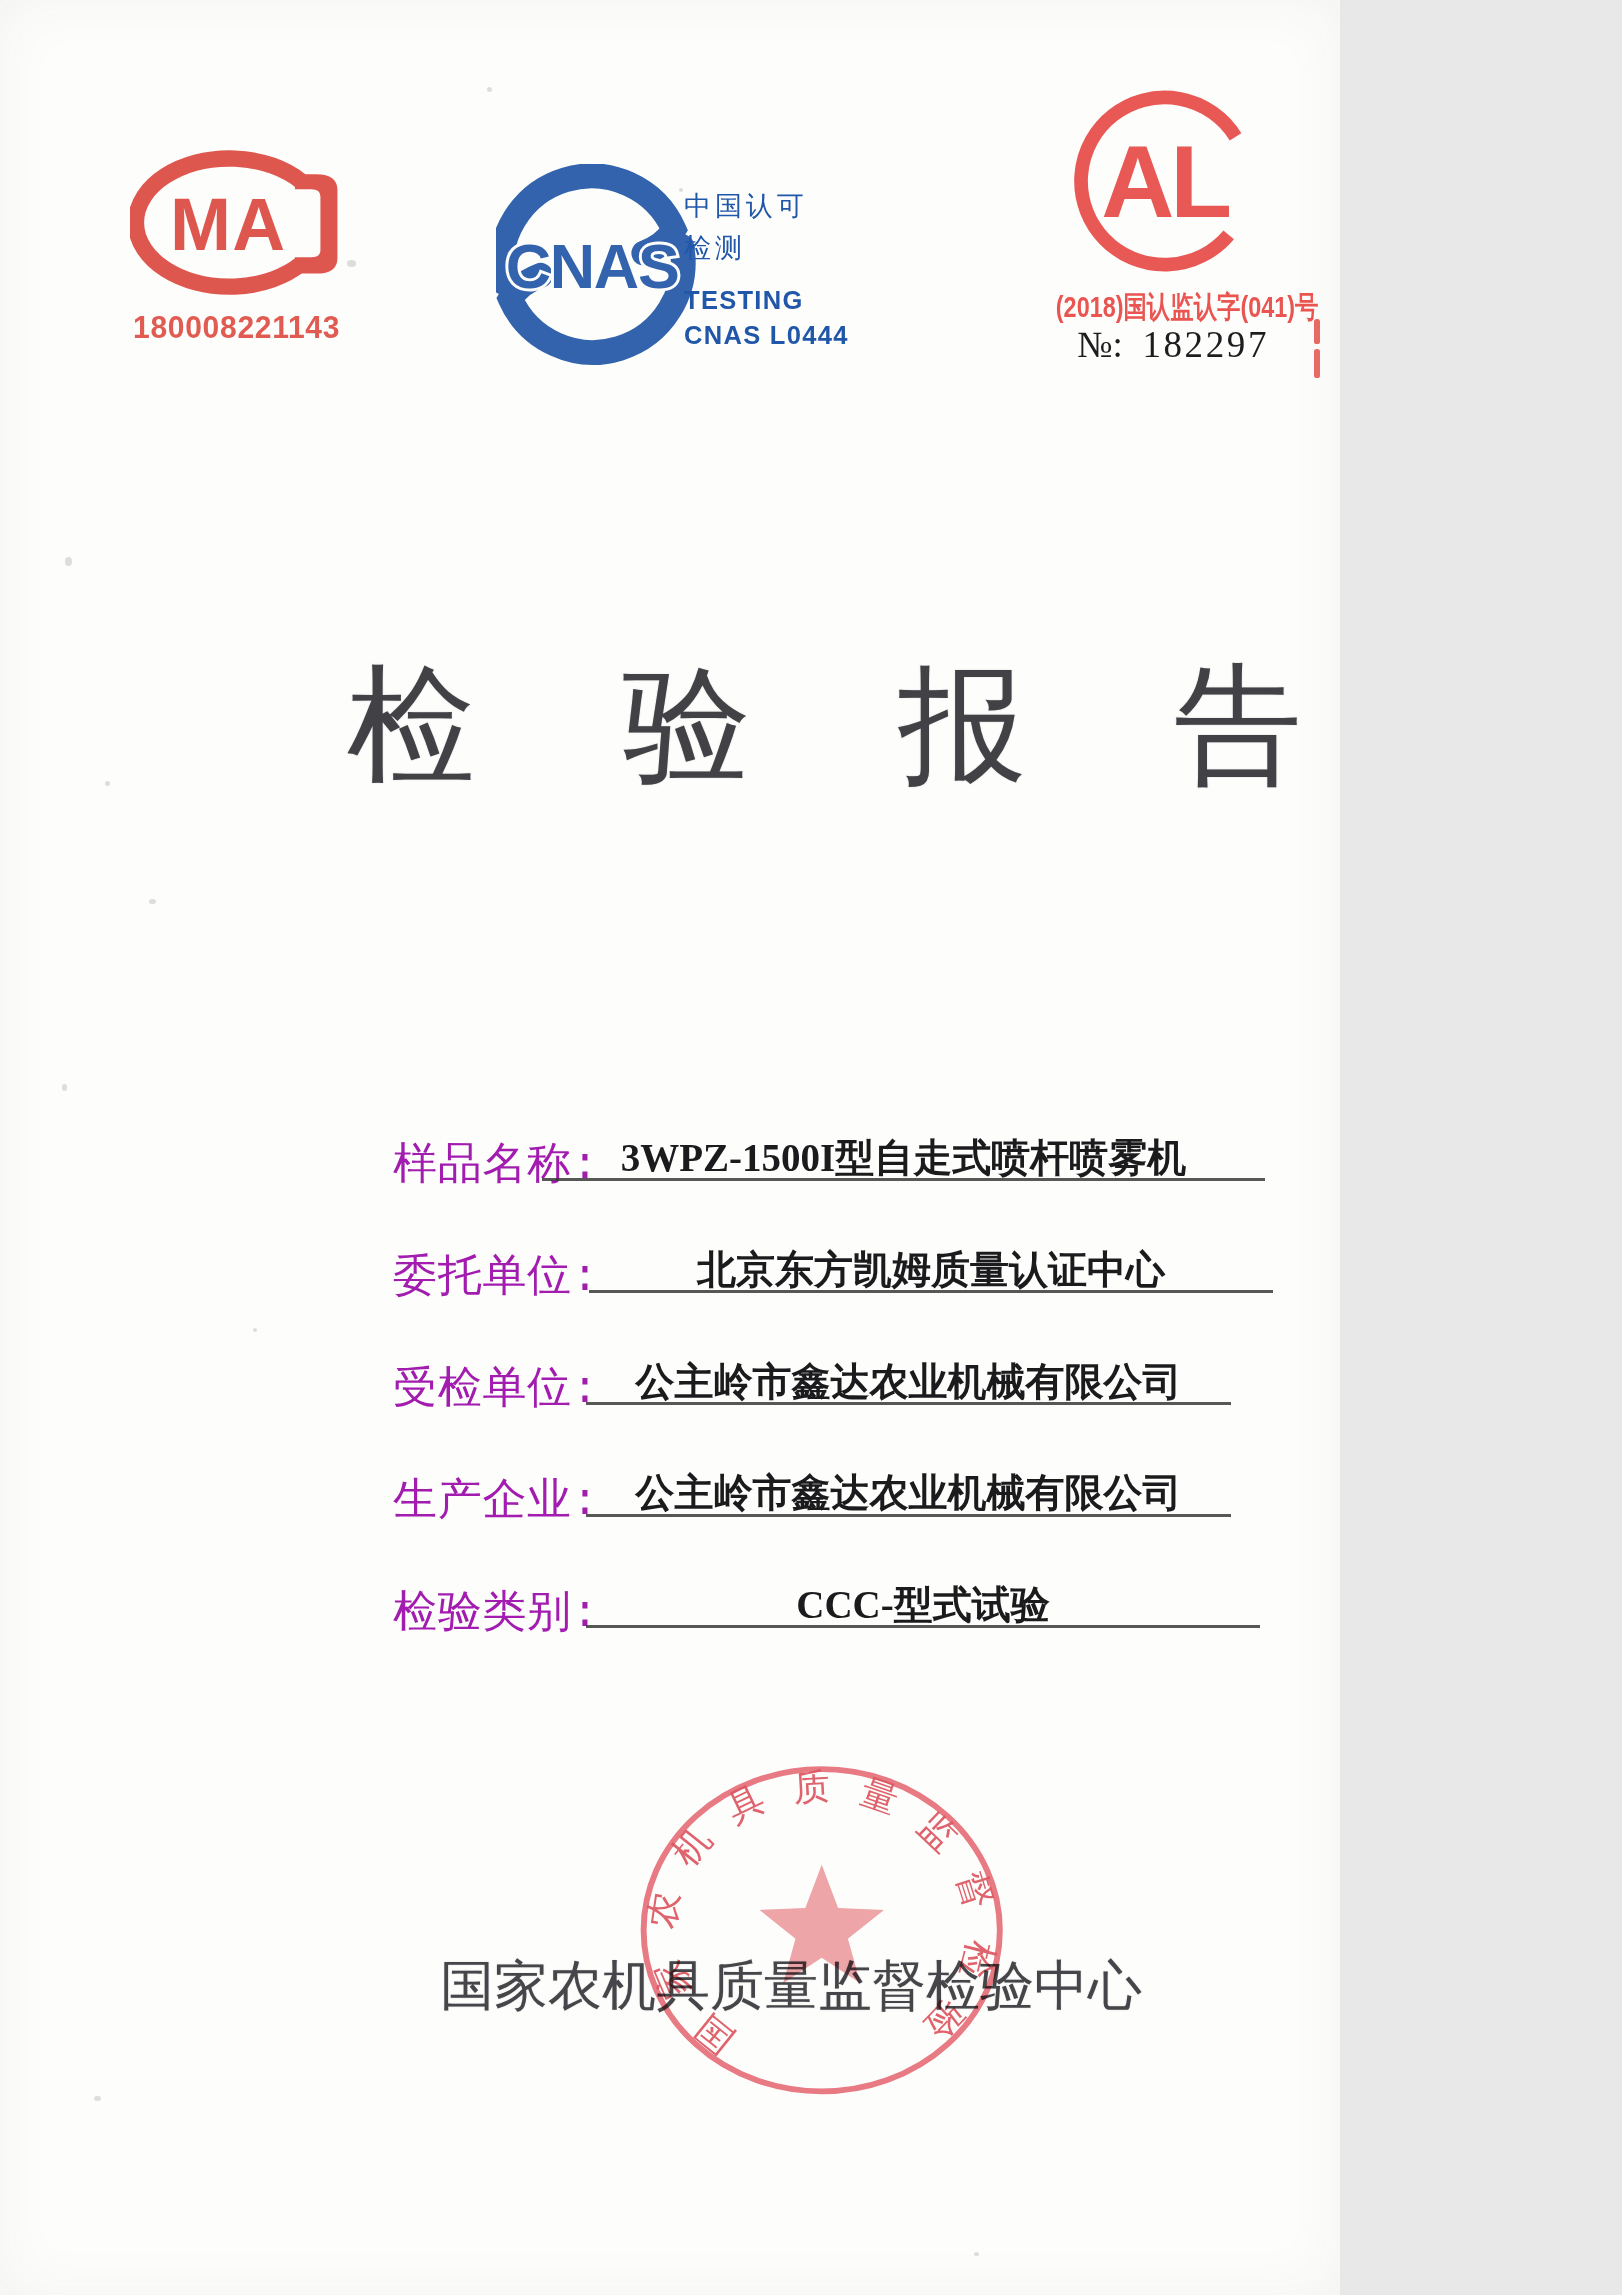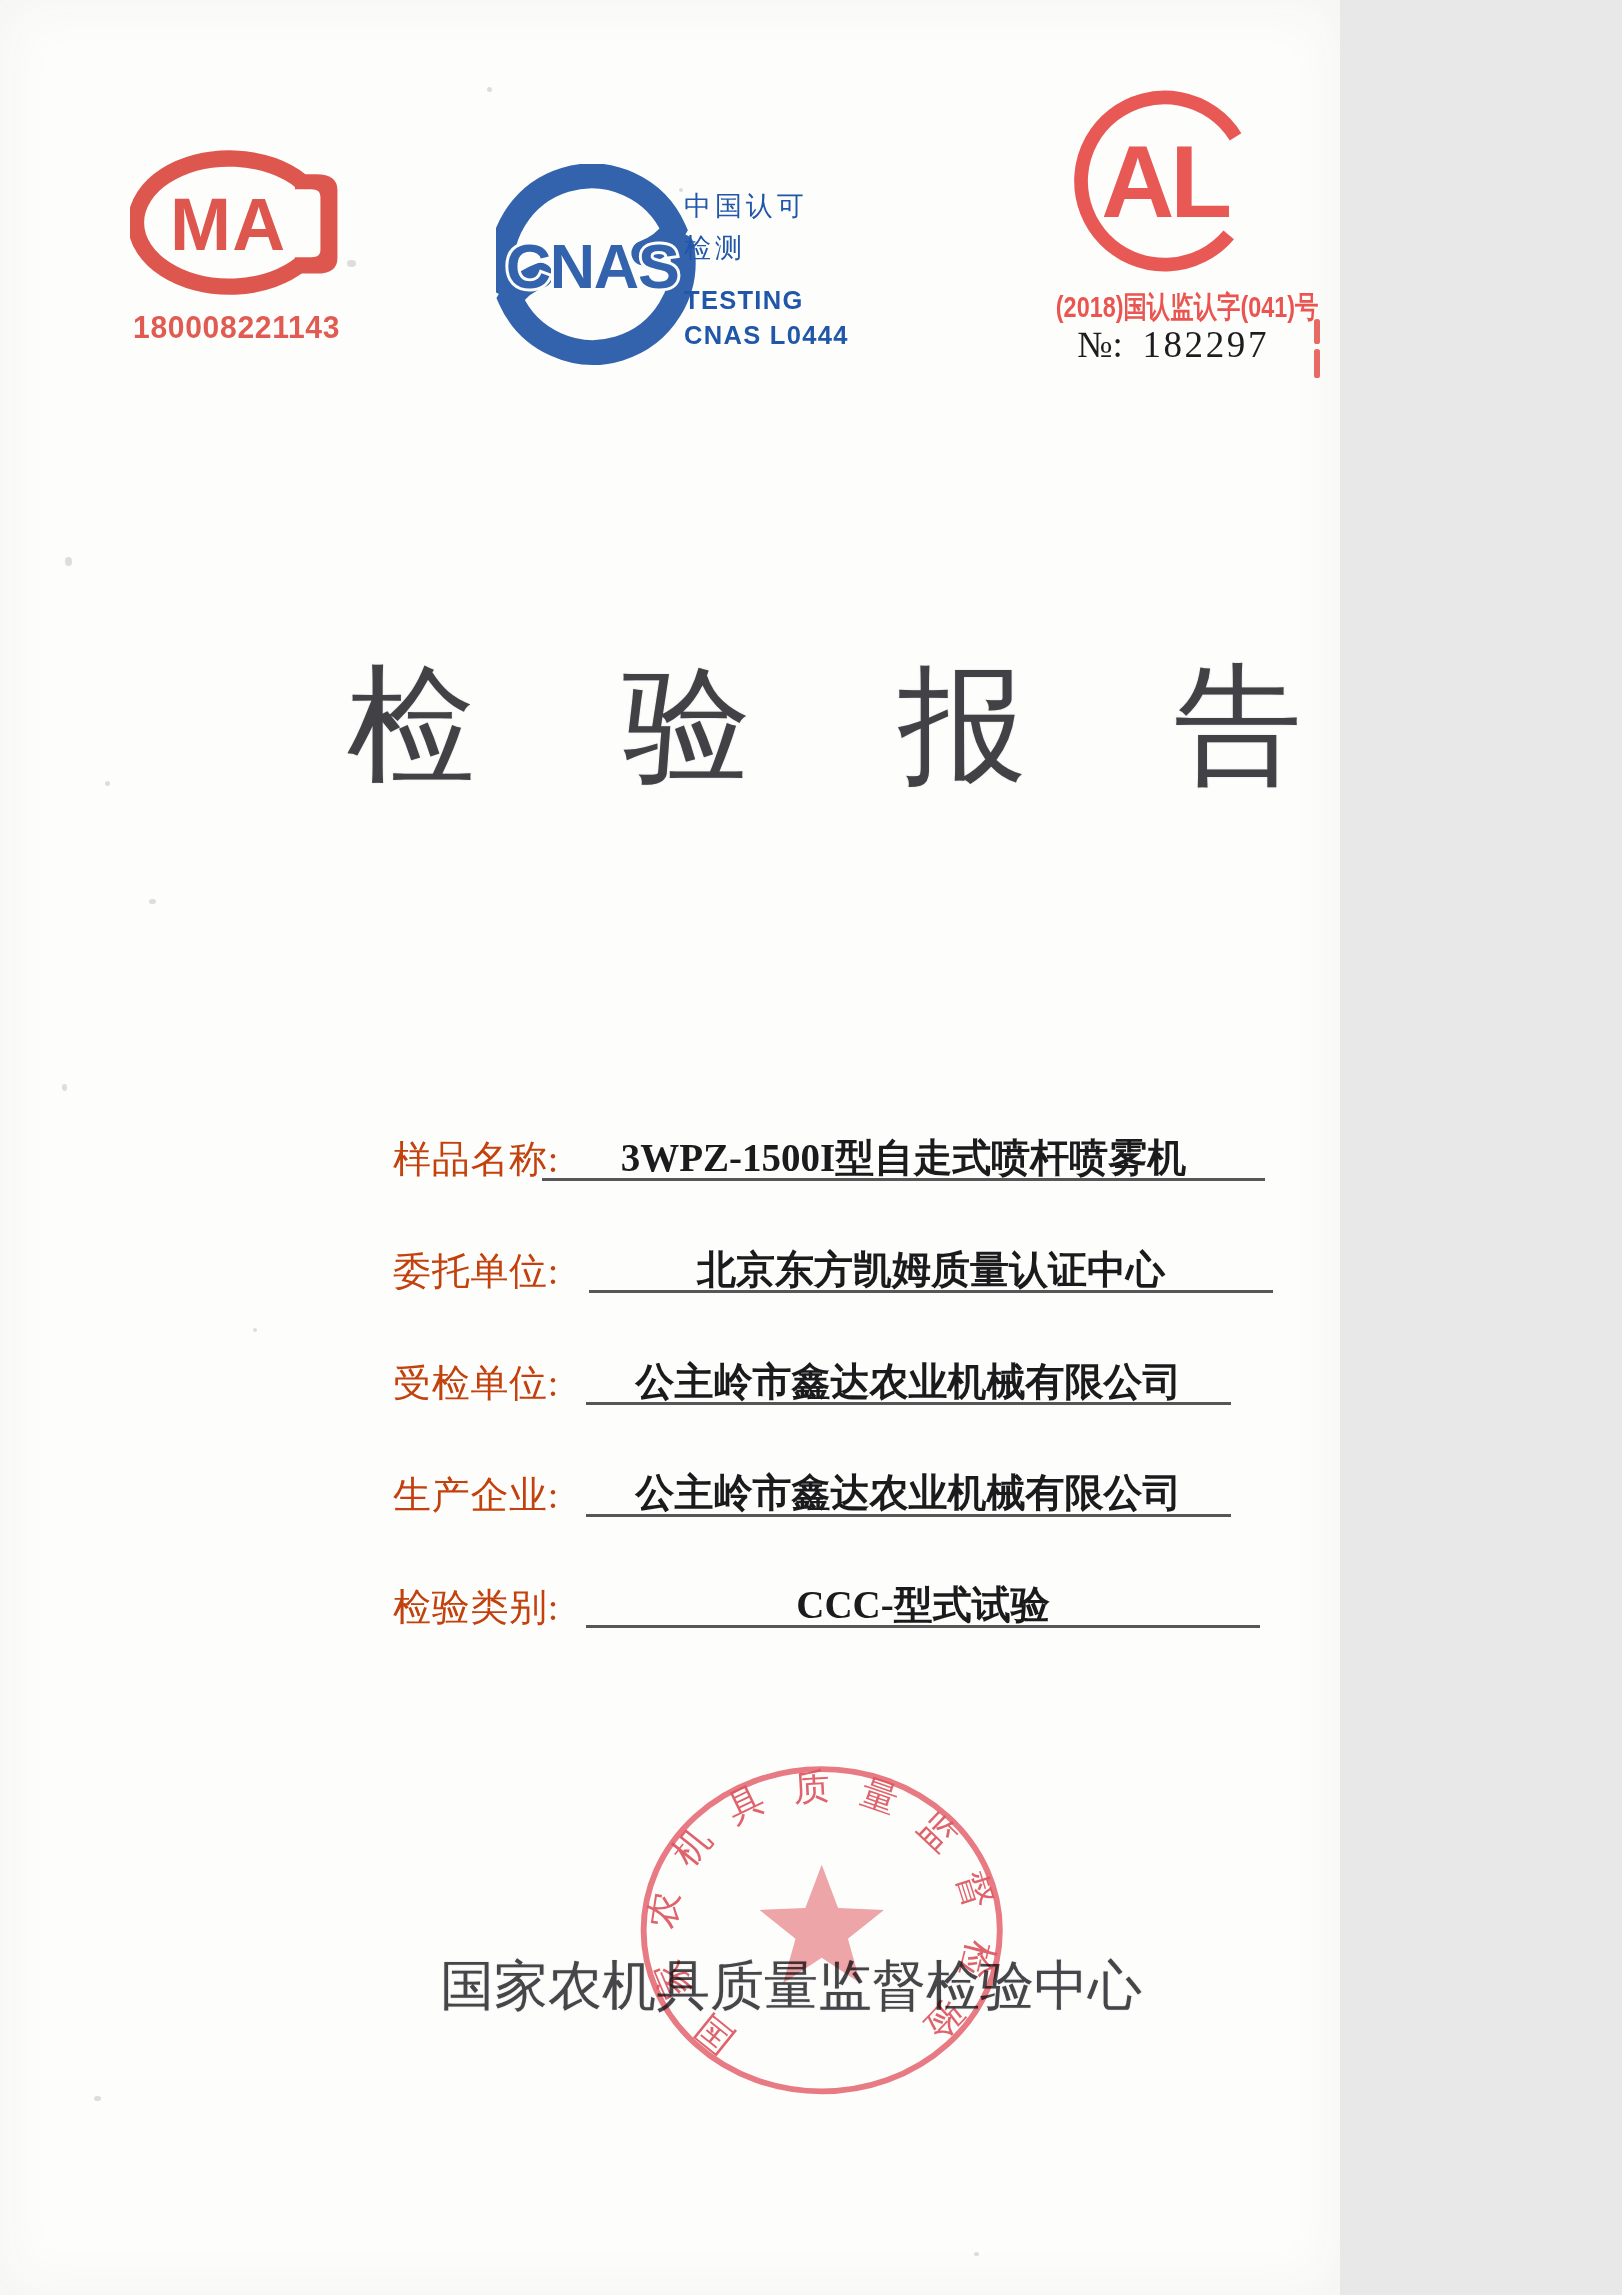--- a/index.html
+++ b/index.html
@@ -27,21 +27,21 @@
     left:1047px;top:323px;width:222px;text-align:right;font-size:37px;color:#1d1d1f;white-space:nowrap;
   }
   .cal-no .num{margin-left:19.6px;letter-spacing:2.6px;}
   .red-dash{width:5.9px;background:#e4504a;border-radius:2.6px;opacity:.85;}
   
   .title{
     left:347px;top:662px;width:955px;display:flex;justify-content:space-between;
     font-size:128px;color:#414146;line-height:1;text-shadow:0 0 1.3px rgba(65,65,70,.35);
   }
   
-  .row-label{font-size:38px;color:#c2410c;left:393px;white-space:nowrap;letter-spacing:0.7px;}
+  .row-label{font-size:44px;color:#a21caf;left:393px;white-space:nowrap;letter-spacing:0.7px;font-family:Liberation Mono, monospace;}
   .row-value{font-size:39px;color:#1b1b1d;text-align:center;white-space:nowrap;font-weight:bold;}
   .underline{height:2.6px;background:#3a3a3a;opacity:.85;}
   
   .footer-org{
     left:440px;top:1950px;font-size:54px;color:#46464a;white-space:nowrap;
     text-shadow:0 0 1.3px rgba(70,70,74,.3);
   }
   
   .stamp{mix-blend-mode:multiply;pointer-events:none;}
   .speck{position:absolute;background:#b5b5b5;opacity:.45;border-radius:50%;}

